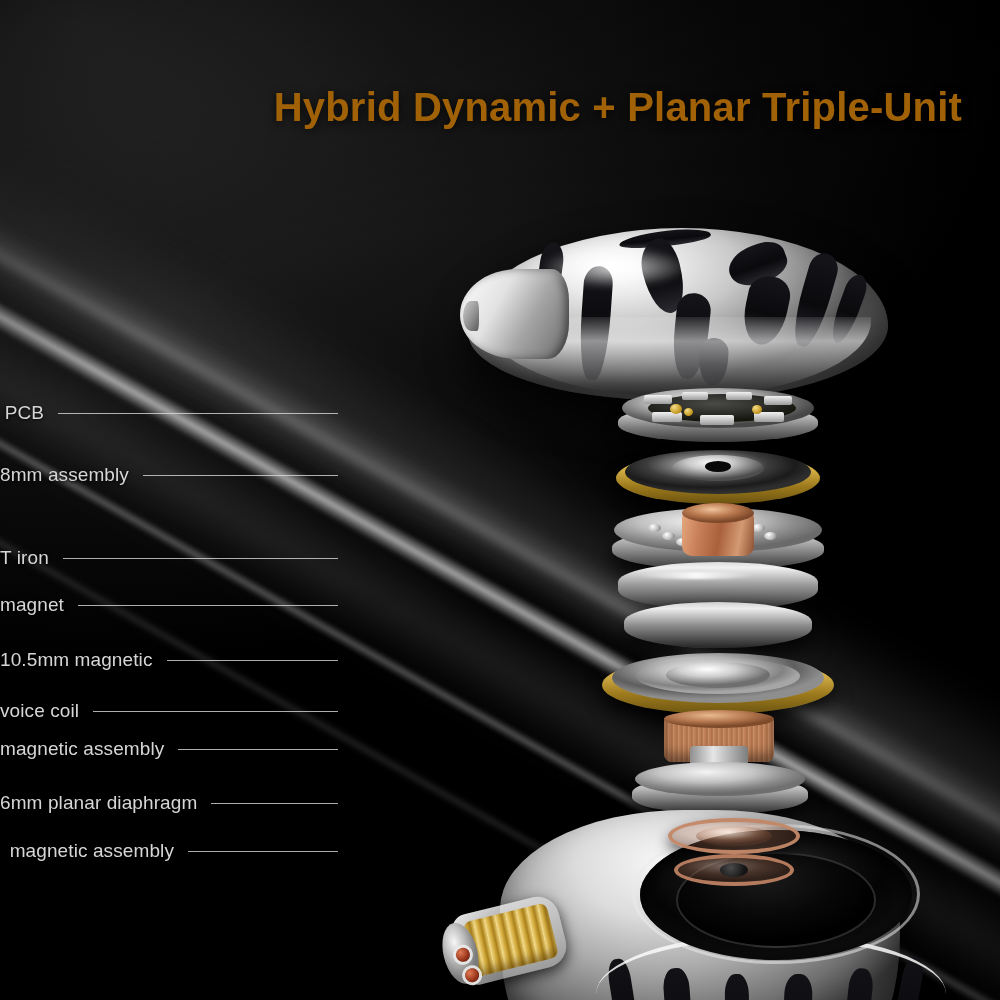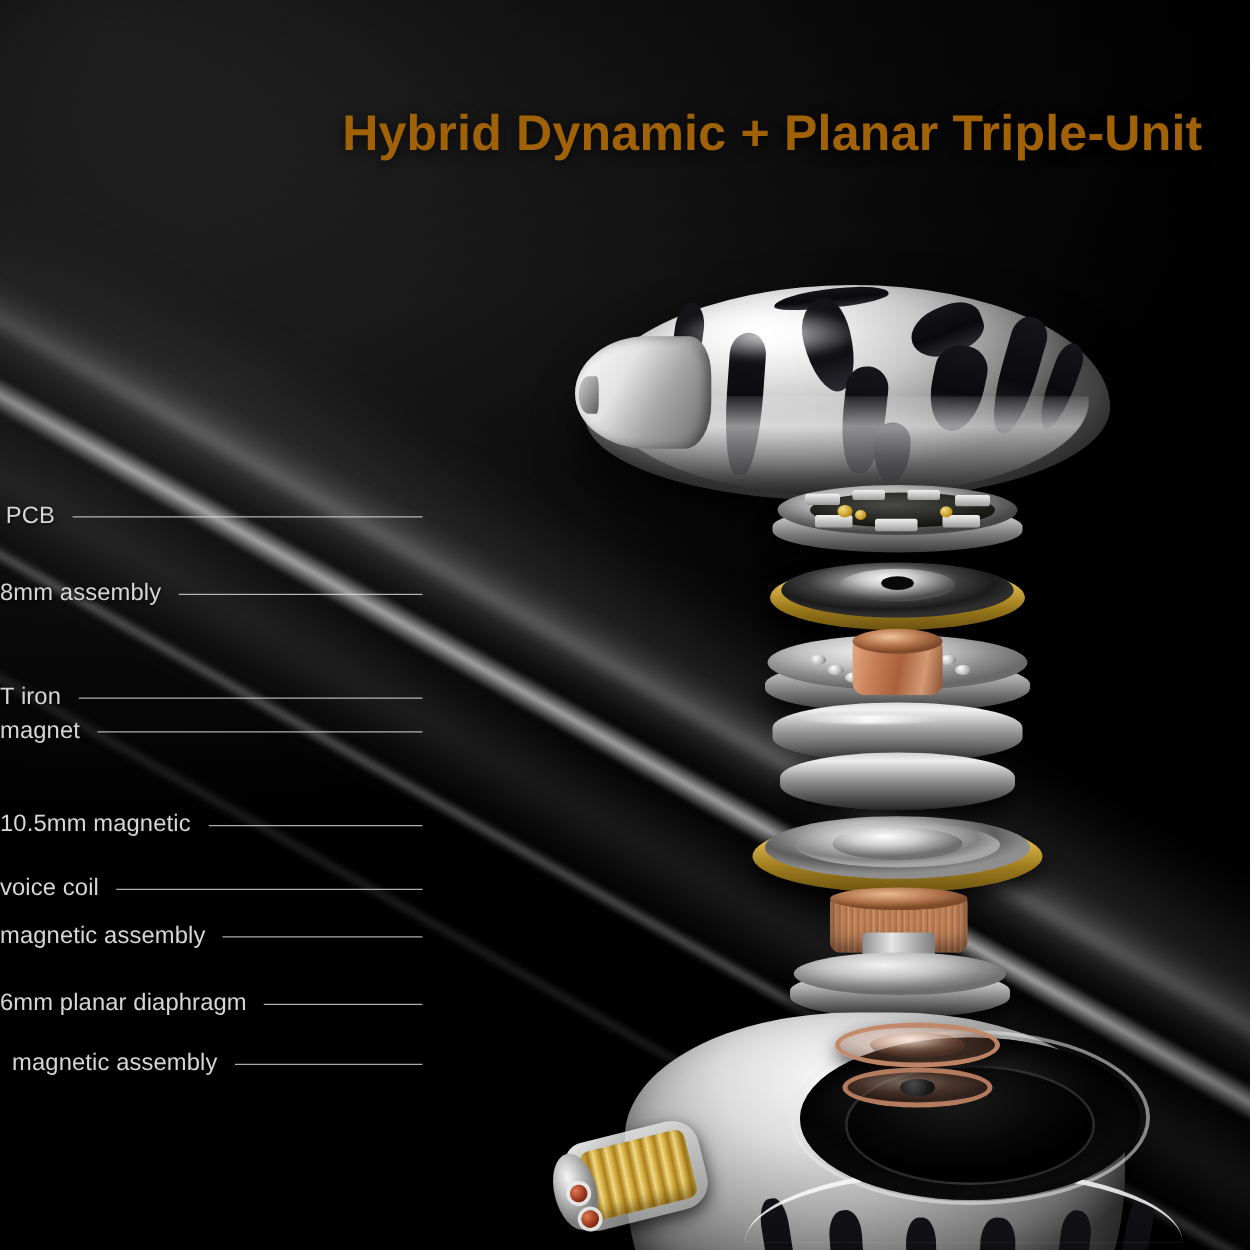--- a/index.html
+++ b/index.html
@@ -363,21 +363,21 @@
         <span class="lead" style="width: 280px;"></span>
       </div>
       <div class="callout" style="top: 464px; left: 0px; width: 338px;">
         <span class="txt">8mm assembly</span>
         <span class="lead" style="width: 290px;"></span>
       </div>
       <div class="callout" style="top: 514px; left: 0px; width: 338px; margin-top: 33px;">
         <span class="txt">T iron</span>
         <span class="lead" style="width: 288px;"></span>
       </div>
-      <div class="callout" style="top: 574px; left: 0px; width: 338px;">
+      <div class="callout" style="top: 594px; left: 0px; width: 338px;">
         <span class="txt">magnet</span>
         <span class="lead" style="width: 292px;"></span>
       </div>
       <div class="callout" style="top: 649px; left: 0px; width: 338px;">
         <span class="txt">10.5mm magnetic</span>
         <span class="lead" style="width: 310px;"></span>
       </div>
       <div class="callout" style="top: 700px; left: 0px; width: 338px;">
         <span class="txt">voice coil</span>
         <span class="lead" style="width: 300px;"></span>

